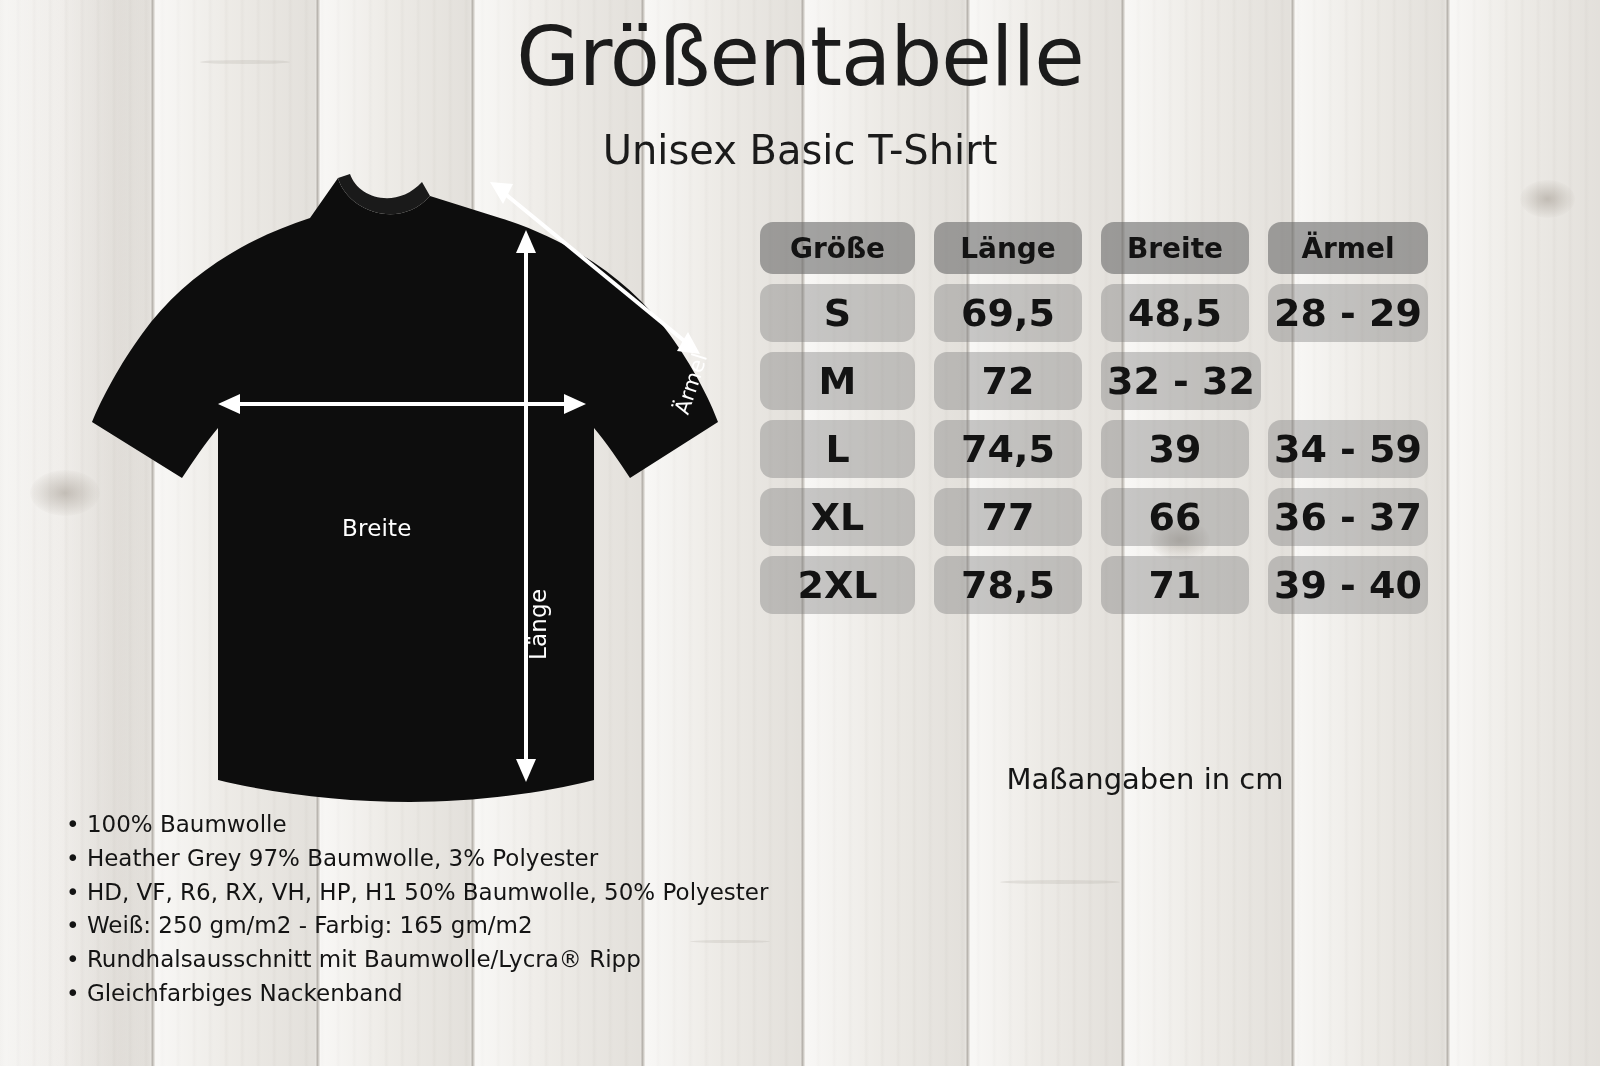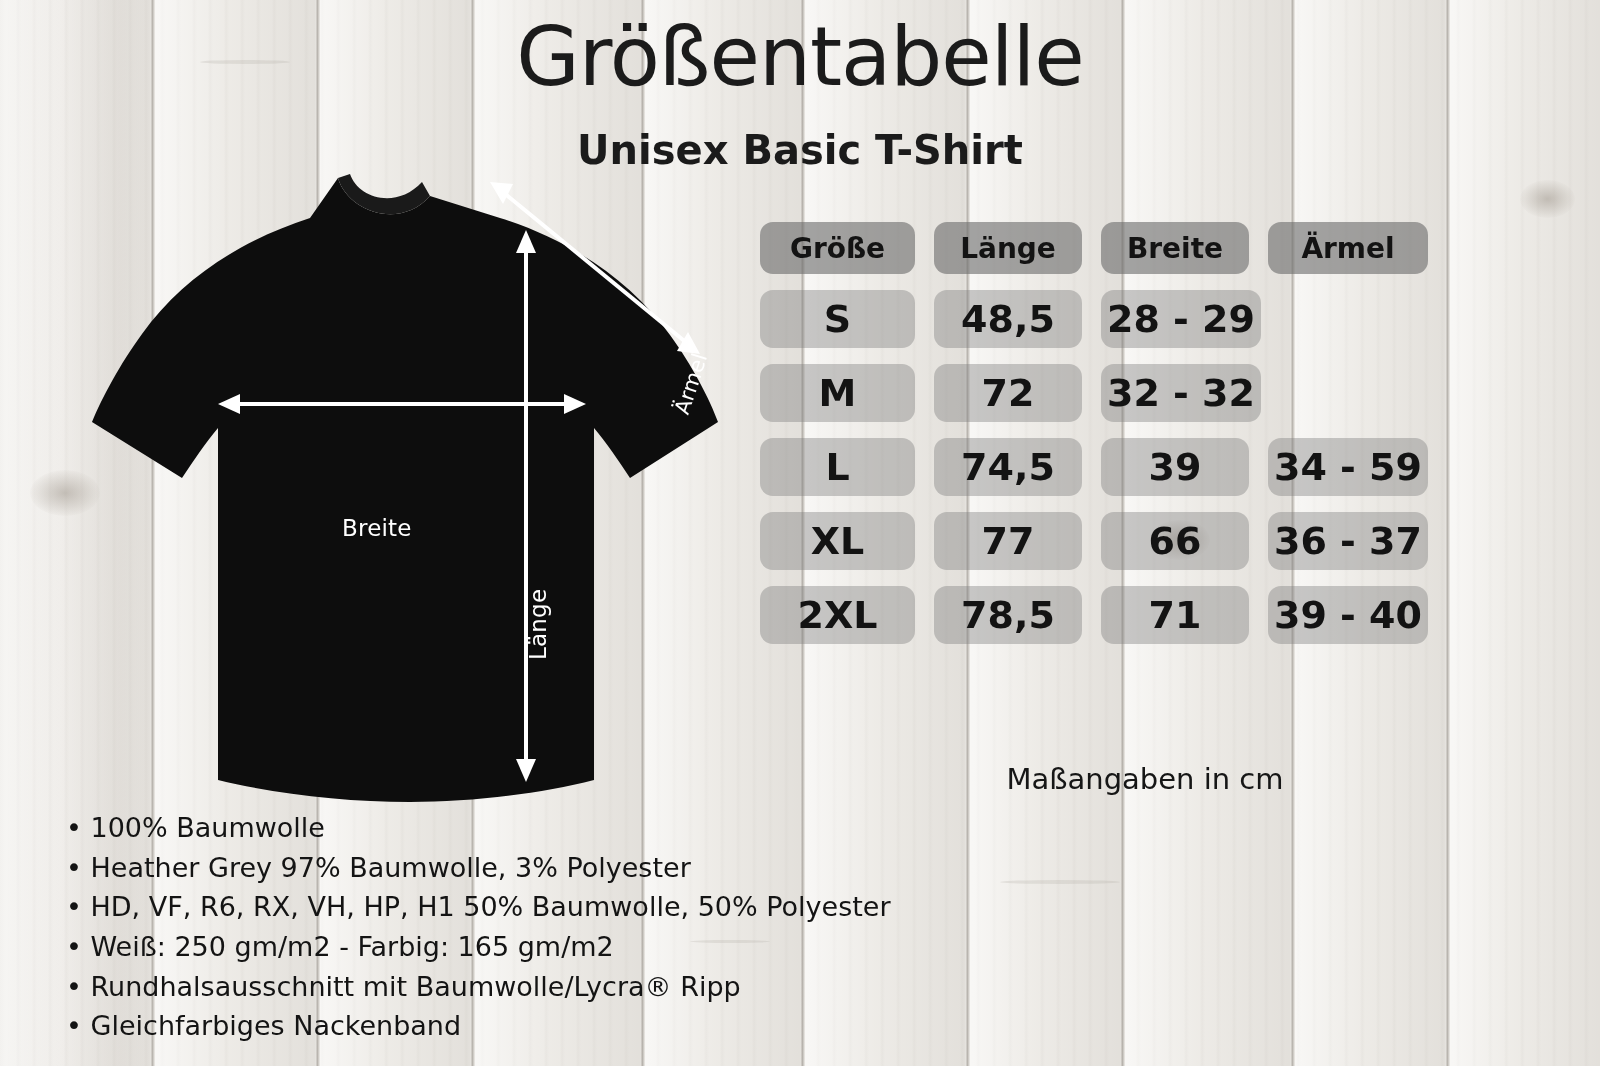--- a/index.html
+++ b/index.html
@@ -73,21 +73,21 @@
     letter-spacing: -1px;
   }
   #subtitle {
     position: absolute;
     left: 0;
     right: 0;
     top: 127px;
     text-align: center;
     font-size: 40px;
     color: #1b1b1b;
-    font-weight: 700;
+    font-weight: 400;
   }
 
   
   #shirt-wrap {
     position: absolute;
     left: 70px;
     top: 160px;
     width: 680px;
     height: 650px;
   }
@@ -115,21 +115,21 @@
   
   #table {
     position: absolute;
     left: 760px;
     top: 222px;
     width: 770px;
   }
   .trow {
     display: flex;
     gap: 19px;
-    margin-bottom: 16px;
+    margin-bottom: 10px;
   }
   .cell {
     border-radius: 13px;
     display: flex;
     align-items: center;
     justify-content: center;
     color: #131313;
     font-weight: bold;
     height: 58px;
     background: rgba(124,124,124,0.40);
@@ -153,21 +153,21 @@
     text-align: center;
     font-size: 29px;
     color: #161616;
   }
 
   
   #bullets {
     position: absolute;
     left: 66px;
     top: 808px;
-    font-size: 27px;
+    font-size: 23px;
     color: #141414;
     line-height: 1.47;
   }
   #bullets div { white-space: nowrap; }
 </style>
 </head>
 <body>
 
 <div id="page">
 
@@ -255,20 +255,21 @@
 
     <div class="trow header">
       <div class="cell c-size">Größe</div>
       <div class="cell c-length">Länge</div>
       <div class="cell c-width">Breite</div>
       <div class="cell c-sleeve">Ärmel</div>
     </div>
 
     <div class="trow body">
       <div class="cell c-size">S</div>
+      <div class="cell c-length">69,5</div>
       <div class="cell c-width">48,5</div>
       <div class="cell c-sleeve">28 - 29</div>
     </div>
 
     <div class="trow body">
       <div class="cell c-size">M</div>
       <div class="cell c-length">72</div>
       <div class="cell c-sleeve">32 - 32</div>
     </div>
 

